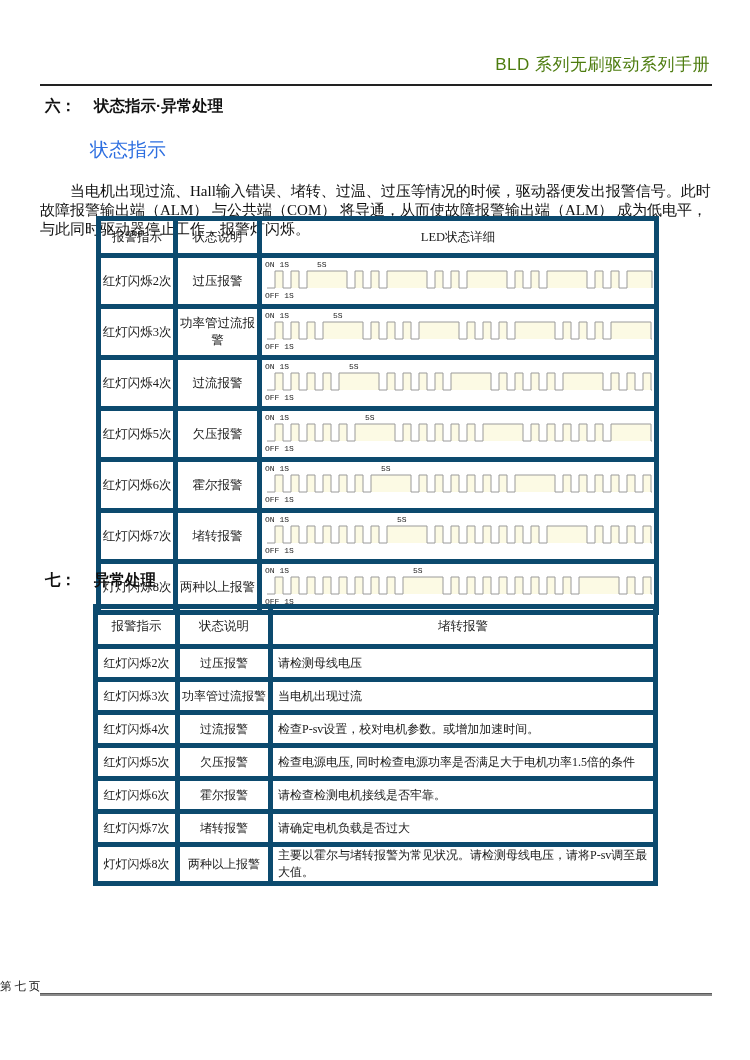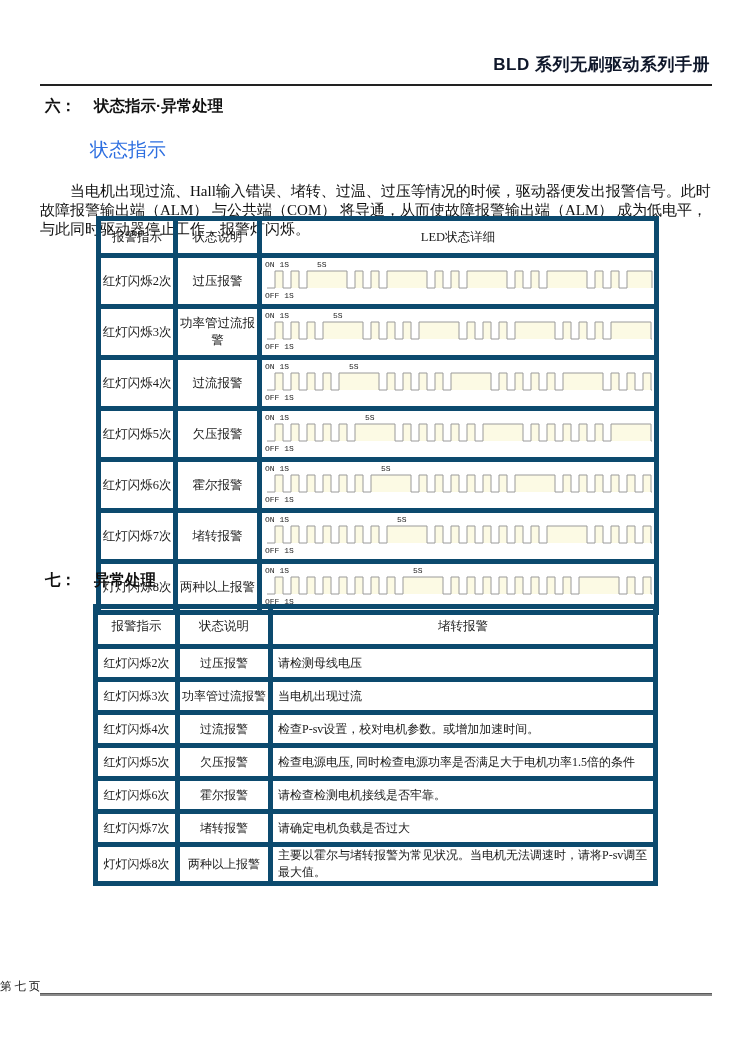--- a/index.html
+++ b/index.html
@@ -2,21 +2,21 @@
 <html><head>
 <meta charset="utf-8">
 <style>
   html,body{margin:0;padding:0;}
   body{width:750px;height:1060px;background:#fff;position:relative;
        font-family:"Liberation Serif","DejaVu Serif",serif;color:#1a1a1a;overflow:hidden;}
   .page{position:absolute;inset:0;outline:1px solid #d8d8d8;}
 
   
   .doc-title{position:absolute;top:53px;right:40px;font-family:"Liberation Sans","DejaVu Sans",sans-serif;
-             font-size:17px;font-weight:700;letter-spacing:.5px;color:#0f172a;}
+             font-size:17px;font-weight:400;letter-spacing:.5px;color:#4d7c0f;}
   .top-rule{position:absolute;left:40px;top:84px;width:672px;height:2px;background:#222;}
 
   
   .sec-head{position:absolute;left:45px;font-family:"Liberation Sans","DejaVu Sans",sans-serif;
             font-size:15.5px;font-weight:700;color:#111;display:flex;}
   .sec-head .sec-title{margin-left:18px;}
   #sec6-head{top:96px;}
   #sec7-head{top:570px;}
   .sub-blue{position:absolute;left:90px;top:137px;font-family:"Liberation Sans","DejaVu Sans",sans-serif;
             font-size:19px;font-weight:500;}
@@ -201,21 +201,21 @@
           <td class="sol">请检查检测电机接线是否牢靠。</td>
         </tr>
         <tr>
           <td>红灯闪烁7次</td>
           <td>堵转报警</td>
           <td class="sol">请确定电机负载是否过大</td>
         </tr>
         <tr>
           <td>灯灯闪烁8次</td>
           <td>两种以上报警</td>
-          <td class="sol">主要以霍尔与堵转报警为常见状况。当电机无法调速时，请将P-sv调至最大值。</td>
+          <td class="sol">主要以霍尔与堵转报警为常见状况。请检测母线电压，请将P-sv调至最大值。</td>
         </tr>
       </tbody>
   </table>
 
   <div class="footer-text">第 七 页</div>
   <div class="footer-line"></div>
 
 </div>
 
 </body></html>

